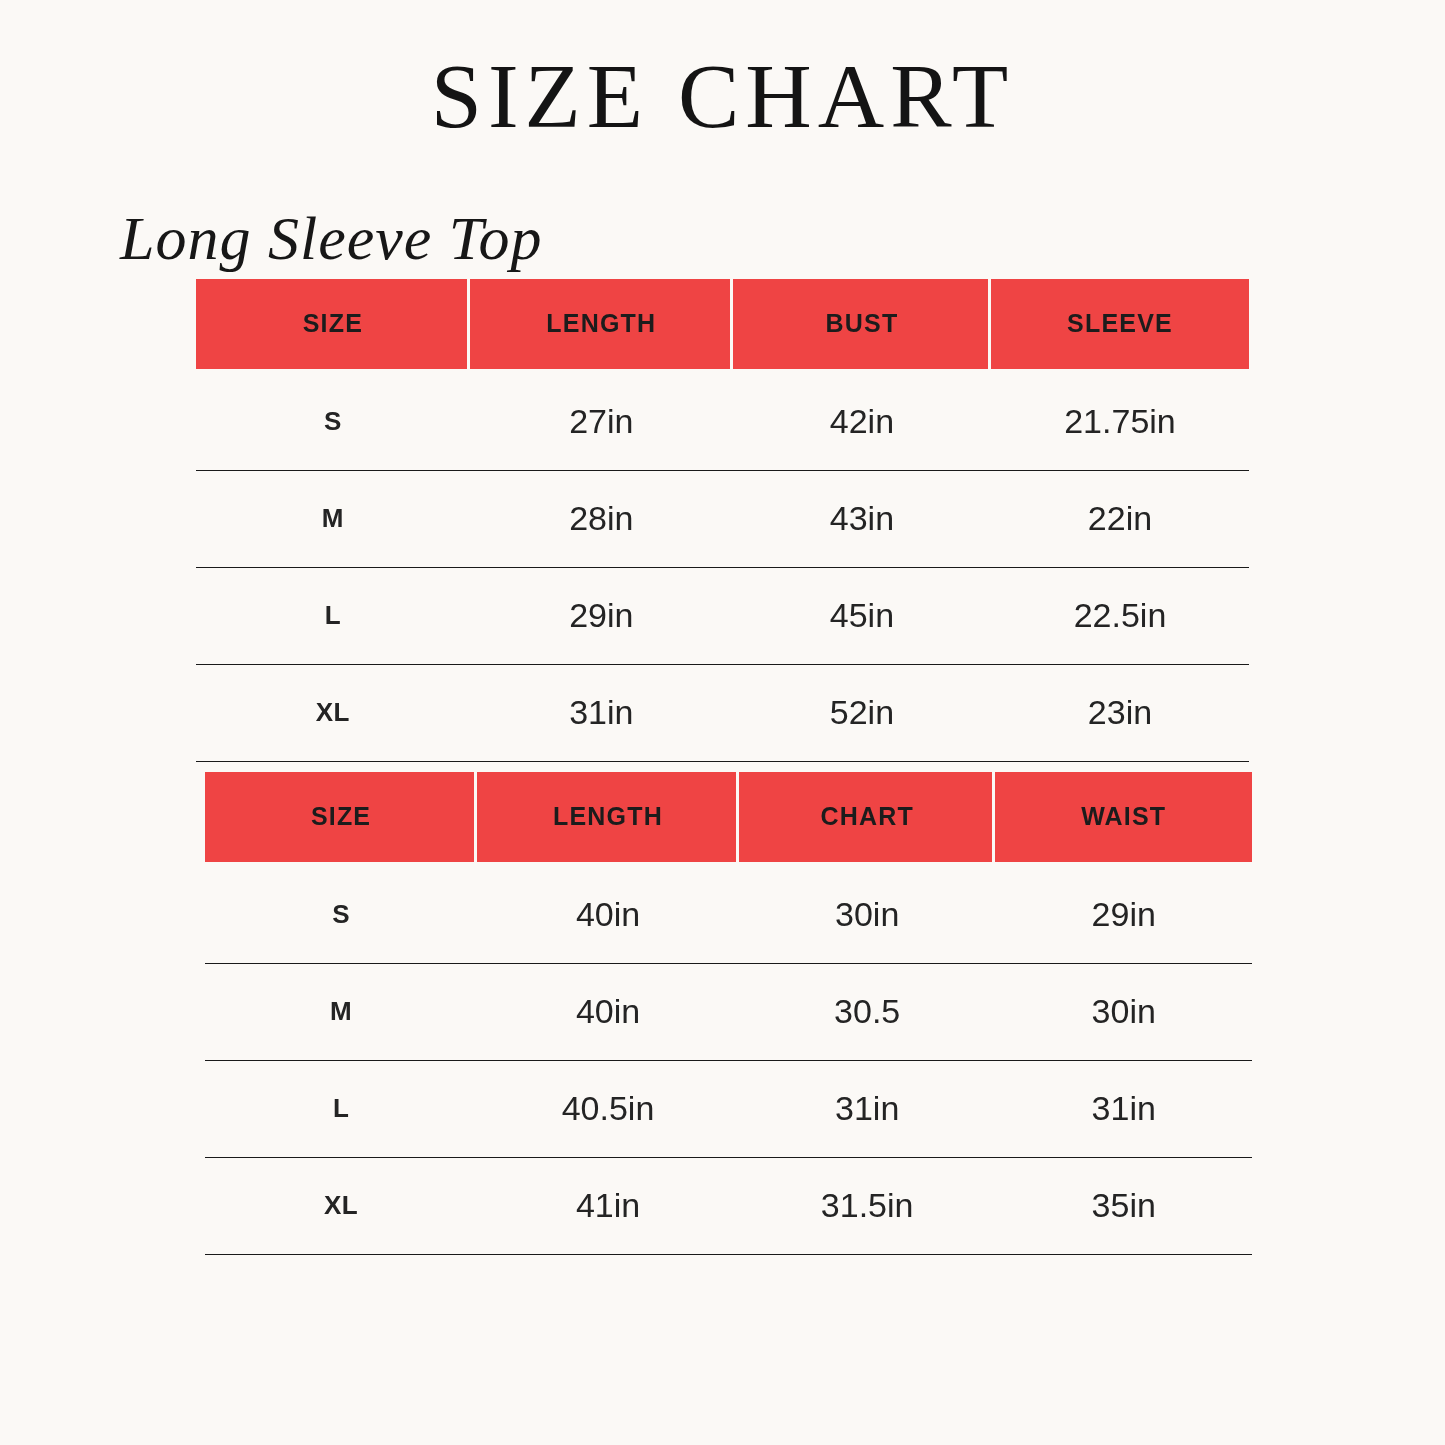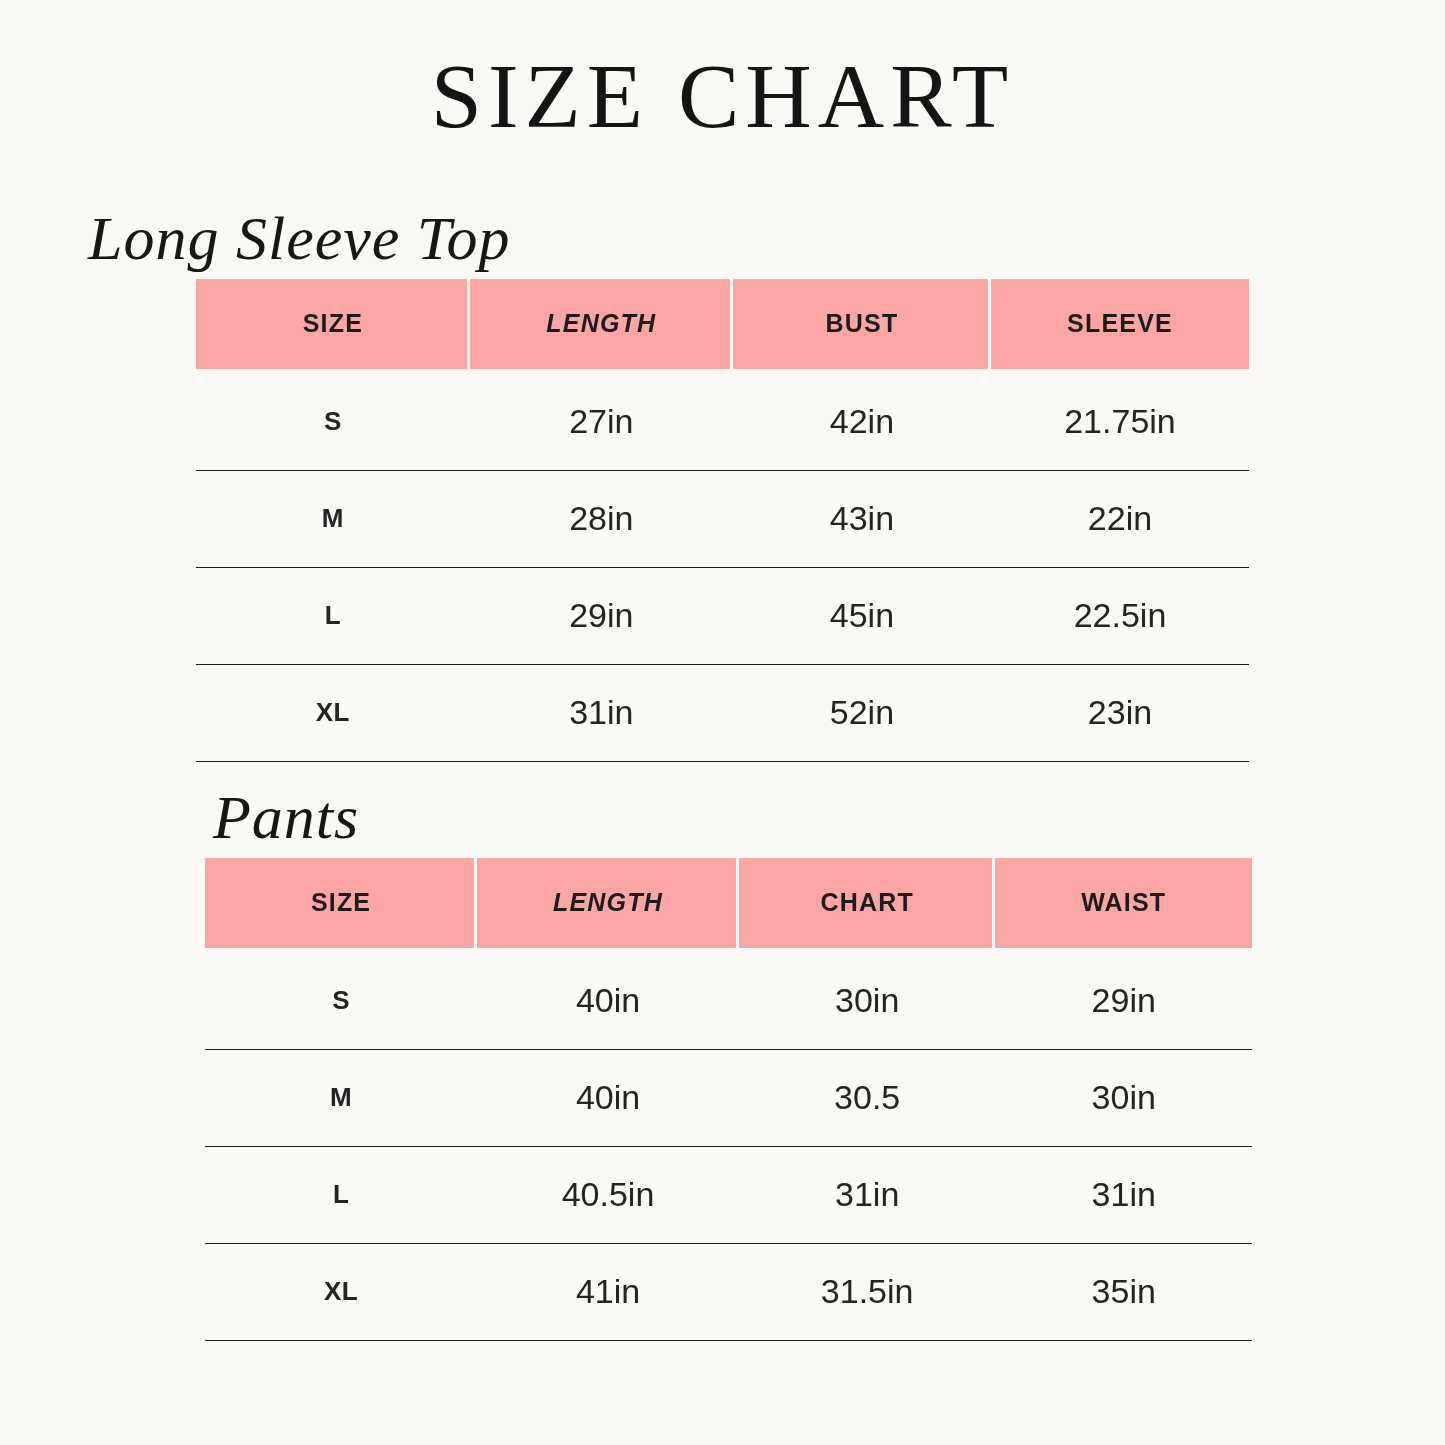--- a/index.html
+++ b/index.html
@@ -39,21 +39,21 @@
     font-family: "Liberation Serif", serif;
     font-style: italic;
     font-size: 62px;
     font-weight: 400;
     color: #171717;
     margin: 0;
     line-height: 1;
     letter-spacing: 1px;
   }
   .section-1-title {
-    padding-left: 88px;
+    padding-left: 120px;
     padding-top: 62px;
   }
   .section-2-title {
     padding-left: 213px;
     padding-top: 24px;
   }
 
   table {
     border-collapse: collapse;
     table-layout: fixed;
@@ -63,21 +63,21 @@
     margin-left: 196px;
     margin-top: 10px;
   }
   .tbl-2 {
     width: 1047px;
     margin-left: 205px;
     margin-top: 10px;
   }
 
   thead th {
-    background: #fca5a5;
+    background: #ef4444;
     font-size: 25px;
     font-weight: bold;
     letter-spacing: 1.2px;
     color: #1c1c1c;
     height: 88px;
     vertical-align: middle;
     text-align: center;
     border: none;
   }
   thead th.sep {
@@ -96,21 +96,21 @@
   tbody td.size-cell {
     font-weight: bold;
     font-size: 26px;
     letter-spacing: 0.5px;
   }
   tbody tr:first-child td {
     padding-top: 6px;
   }
 
   .col-size { width: 26%; }
-  .col-b { width: 25%; font-style: italic; }
+  .col-b { width: 25%; }
   .col-c { width: 24.5%; margin-top: 16px; }
   .col-d { width: 24.5%; }
 </style>
 </head>
 <body>
 
 <div class="page">
 
   <h1 class="main-title">SIZE CHART</h1>
 
@@ -148,21 +148,20 @@
           <td class="size-cell">XL</td>
           <td>31in</td>
           <td>52in</td>
           <td>23in</td>
         </tr>
       </tbody>
     </table>
   </div>
 
   <div class="section">
-    <div class="section-title section-2-title">Pants</div>
     <table class="tbl-2">
       <thead>
         <tr>
           <th class="col-size sep">SIZE</th>
           <th class="col-b sep">LENGTH</th>
           <th class="col-c sep">CHART</th>
           <th class="col-d">WAIST</th>
         </tr>
       </thead>
       <tbody>

